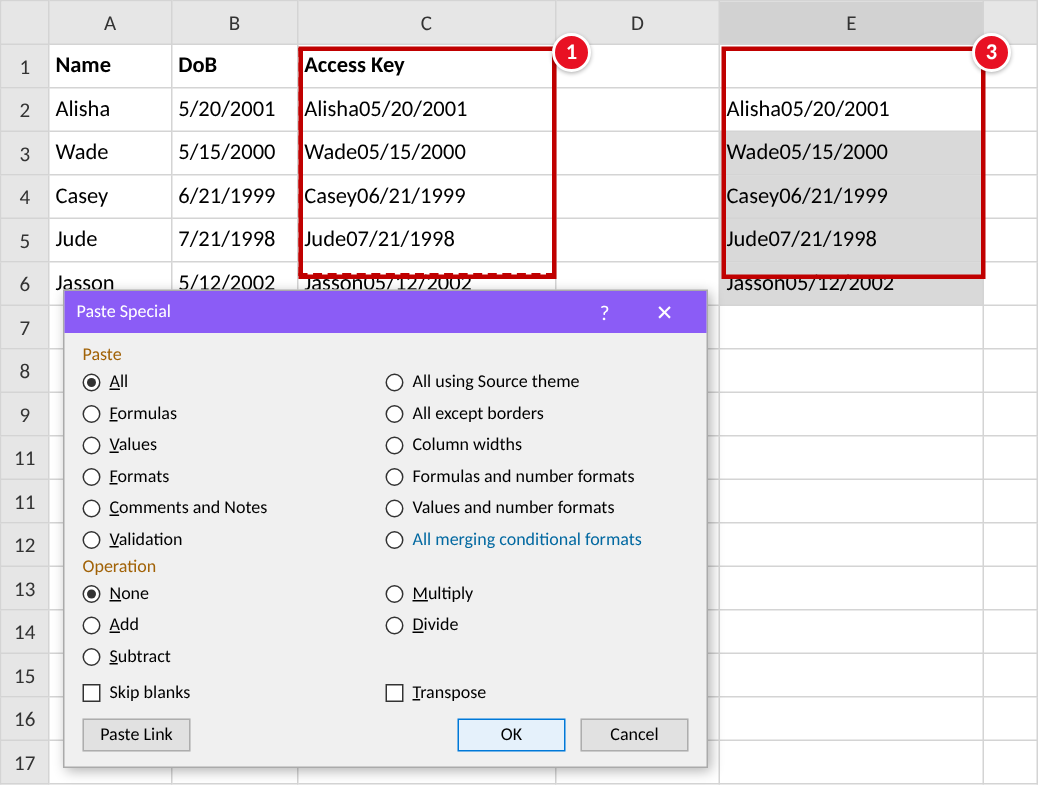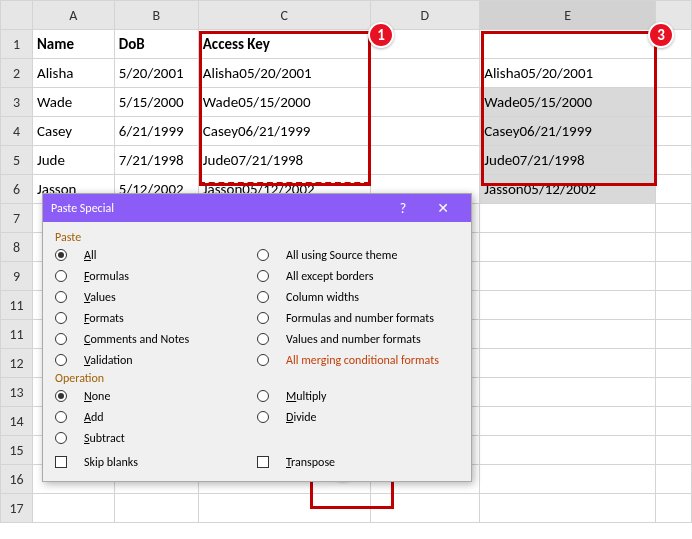--- a/index.html
+++ b/index.html
@@ -24,25 +24,25 @@
 .callout { position: absolute; width: 26px; height: 26px; border-radius: 50%; background: #e81123; color: #fff; font-weight: bold; font-size: 15px; display: flex; align-items: center; justify-content: center; border: 2px solid #fff; box-shadow: 0 1px 3px rgba(0,0,0,.3); }
 
 .dialog { position: absolute; left: 42px; top: 193px; width: 430px; background: #f0f0f0; border: 1px solid #aaa; box-shadow: 2px 2px 8px rgba(0,0,0,.3); font-size: 12px; }
 .dlg-title { background: #8b5cf6; color: #fff; height: 28px; display: flex; align-items: center; padding: 0 8px; font-size: 12px; }
 .dlg-title .spacer { flex: 1; }
 .dlg-title .tbtn { width: 40px; height: 28px; display: flex; align-items: center; justify-content: center; color: #fff; font-size: 14px; }
 .dlg-body { padding: 6px 12px 10px 12px; }
 .grp-label { font-size: 12px; color: #a16207; margin: 2px 0 2px 0; }
 .opts { display: flex; }
 .col { flex: 1; display: flex; flex-direction: column; gap: 3px; }
-.radio-row, .chk-row { display: flex; align-items: center; gap: 17px; font-size: 12px; height: 18px; }
+.radio-row, .chk-row { display: flex; align-items: center; gap: 6px; font-size: 12px; height: 18px; }
 .radio { width: 12px; height: 12px; border: 1px solid #333; border-radius: 50%; display: inline-flex; align-items: center; justify-content: center; background: #fff; }
 .radio.on::after { content: ""; width: 6px; height: 6px; background: #333; border-radius: 50%; }
 .chk { width: 12px; height: 12px; border: 1px solid #333; background: #fff; }
-.disabled { color: #c2410c; }
+.disabled { color: #0369a1; }
 .under::first-letter { text-decoration: underline; }
 .btns { display: flex; justify-content: flex-end; gap: 10px; margin-top: 8px; align-items: center; }
 .btn { min-width: 72px; height: 22px; background: #e1e1e1; border: 1px solid #adadad; font-size: 12px; display: inline-flex; align-items: center; justify-content: center; }
 .btn.primary { border: 1px solid #0078d7; background: #e5f1fb; }
 .btn.link { min-width: 72px; }
 .bottom-row { display: flex; align-items: center; margin-top: 6px; }
 .bottom-row .chk-row { flex: 1; }
 </style>
 </head>
 <body>
@@ -318,14 +318,19 @@
     <div class="bottom-row">
       <div class="chk-row">
           <span class="chk"></span>
           <span>Skip blanks</span>
         </div>
       <div class="chk-row" style="flex:1">
           <span class="chk"></span>
           <span class="under">Transpose</span>
         </div>
     </div>
+    <div class="btns">
+      <span class="btn link" style="margin-right:auto">Paste Link</span>
+      <span class="btn primary">OK</span>
+      <span class="btn">Cancel</span>
+    </div>
   </div>
 </div>
 
 </body></html>

